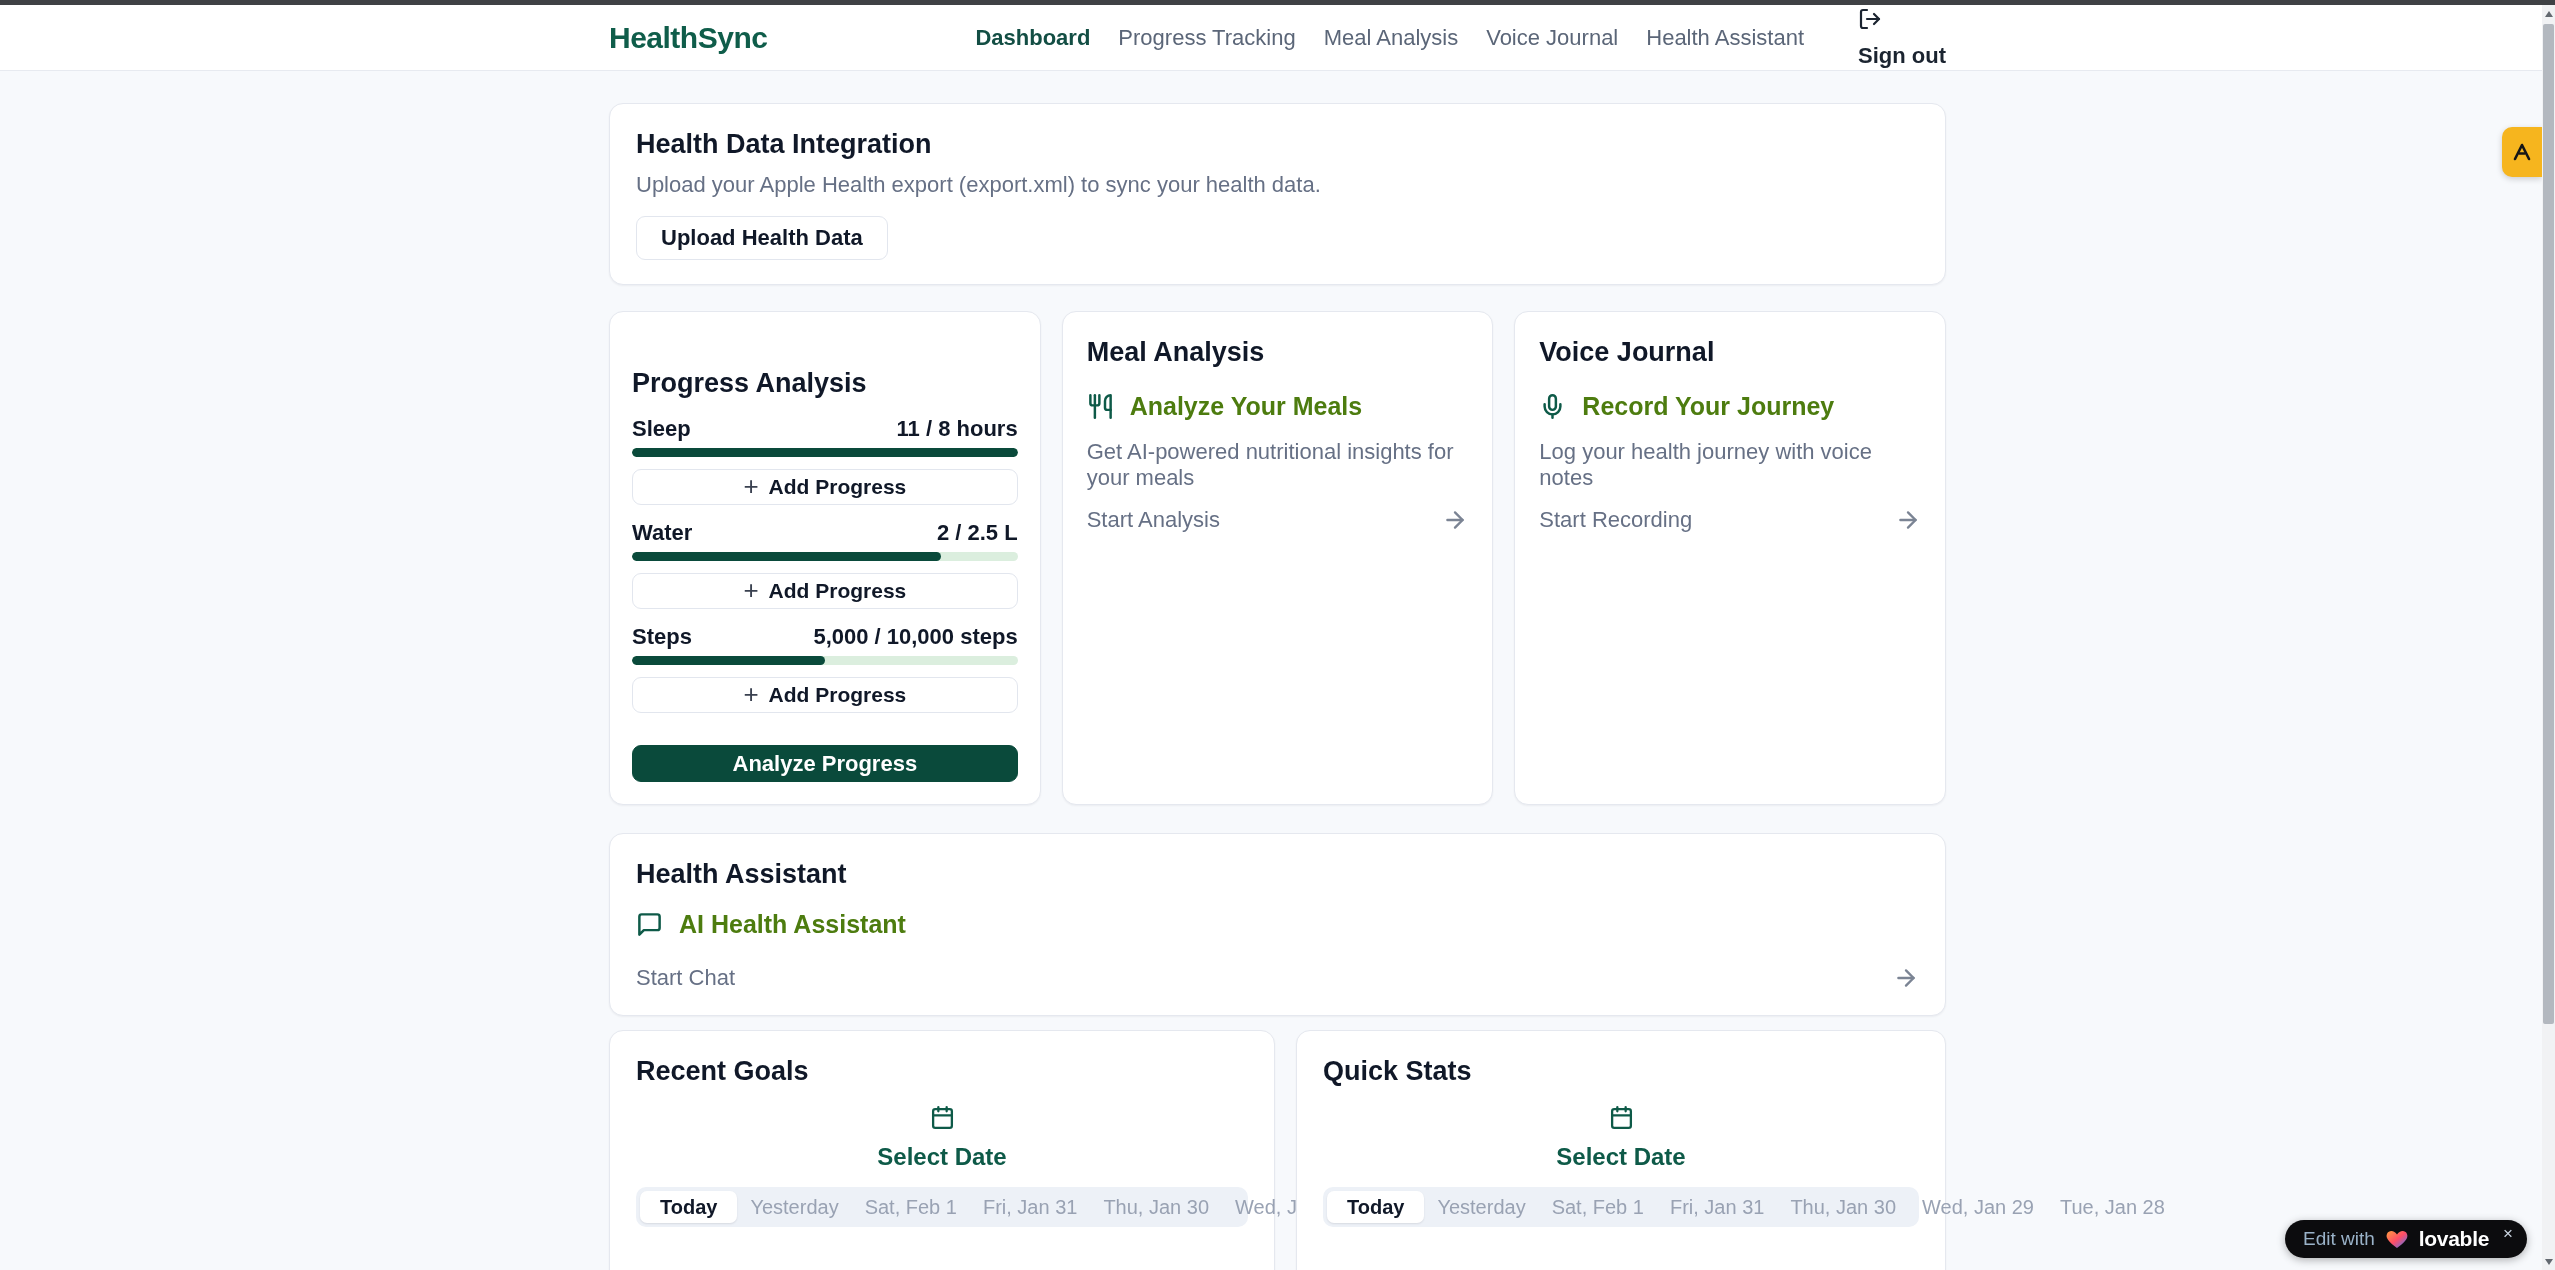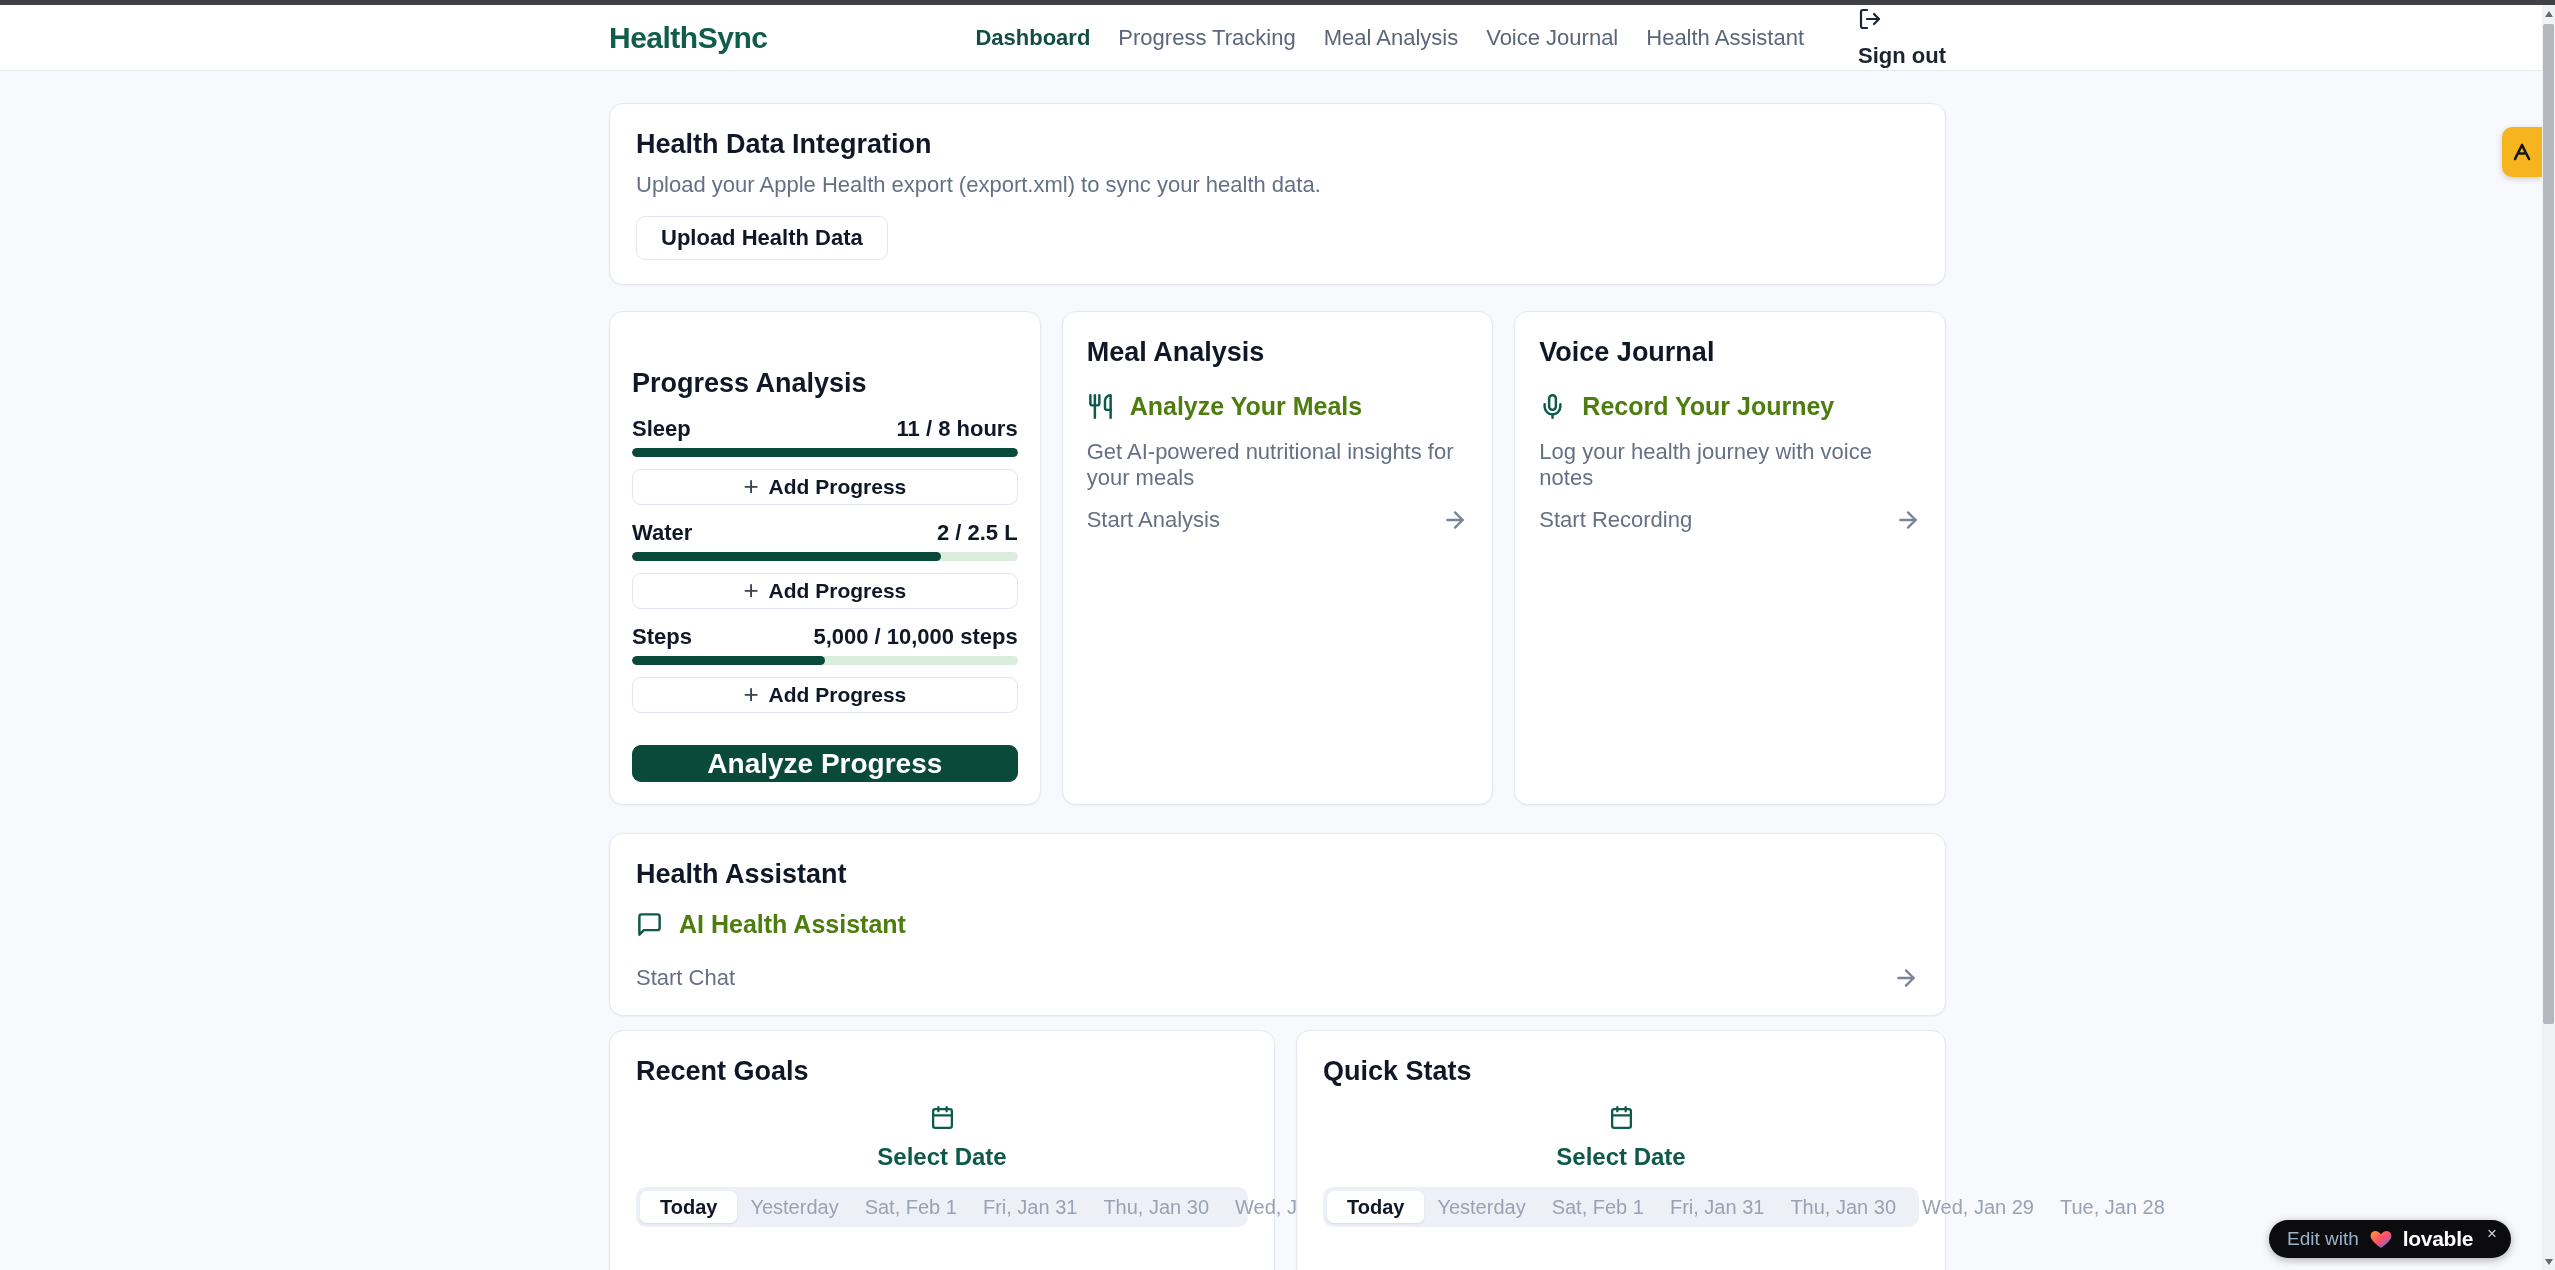--- a/index.html
+++ b/index.html
@@ -48,21 +48,21 @@
   .grid3 { display:grid; grid-template-columns:1fr 1fr 1fr; gap:21px; margin-bottom:28px; }
   .progress-card { padding:22px; }
   .progress-card .card-title { line-height:34px; margin-bottom:16px;margin-top:32px; }
   .metric { margin-bottom:15px; }
   .metric-head { display:flex; justify-content:space-between; align-items:center; line-height:26px; }
   .metric-label, .metric-value { font-size:22px; font-weight:600; color:#101828; }
   .bar { margin-top:6px; height:9px; border-radius:6px; background:#dbeede; overflow:hidden; }
   .bar-fill { height:100%; border-radius:6px; background:#0a4a3b; }
   .add-btn { margin-top:12px; height:36px; width:100%; }
   .plus-glyph { font-size:26px; font-weight:500; color:#3a4150; line-height:1; margin-top:-3px; }
-  .analyze-btn { margin-top:17px; height:37px; width:100%; font-size:28px; }
+  .analyze-btn { margin-top:17px; height:37px; width:100%; font-size:22px; }
   
   .feature { padding:24px; }
   .feature-link { display:flex; align-items:center; gap:16px; margin-top:24px; cursor:pointer; }
   .feature-link svg { width:27px; height:27px; stroke:#0e5a48; }
   .feature-link span { font-size:25px; font-weight:600; color:#4d7c0f; }
   .feature .muted { margin-top:18px; }
   .action-row { display:flex; align-items:center; justify-content:space-between; margin-top:16px; cursor:pointer; }
   .action-row span { font-size:22px; color:#667085; }
   .action-row svg { width:26px; height:26px; stroke:#7b8494; }
   
@@ -89,21 +89,21 @@
   
   .scrollbar { position:absolute; top:5px; right:0; width:13px; height:1265px; background:#f1f2f4; }
   .sb-arrow { position:absolute; left:0; width:13px; height:17px; display:flex; align-items:center; justify-content:center; }
   .sb-arrow.up { top:0; } .sb-arrow.down { bottom:0; }
   .sb-arrow i { display:block; width:0; height:0; border-left:4px solid transparent; border-right:4px solid transparent; }
   .sb-arrow.up i { border-bottom:6px solid #636970; }
   .sb-arrow.down i { border-top:6px solid #636970; }
   .sb-thumb { position:absolute; left:1px; top:19px; width:11px; height:1000px; background:#b3b8bf; border-radius:2px; }
   
   .lovable {
-    position:absolute; right:44px; bottom:12px; background:#0c0c0e; border-radius:20px;
+    position:absolute; right:28px; bottom:12px; background:#0c0c0e; border-radius:20px;
     height:38px; display:flex; align-items:center; gap:10px; padding:0 14px 0 18px;
     box-shadow:0 2px 8px rgba(0,0,0,.3);
   }
   .lovable .prefix { font-size:19px; color:#9ab2c8; }
   .lovable .heart { width:24px; height:24px; }
   .lovable .brand-name { font-size:21px; font-weight:800; color:#ffffff; letter-spacing:-0.3px; }
   .lovable .close { font-size:17px; color:#cbd5e1; align-self:flex-start; margin-top:4px; margin-left:4px; cursor:pointer; }
   svg.icon { fill:none; stroke-width:2.2; stroke-linecap:round; stroke-linejoin:round; }
 </style>
 </head>

